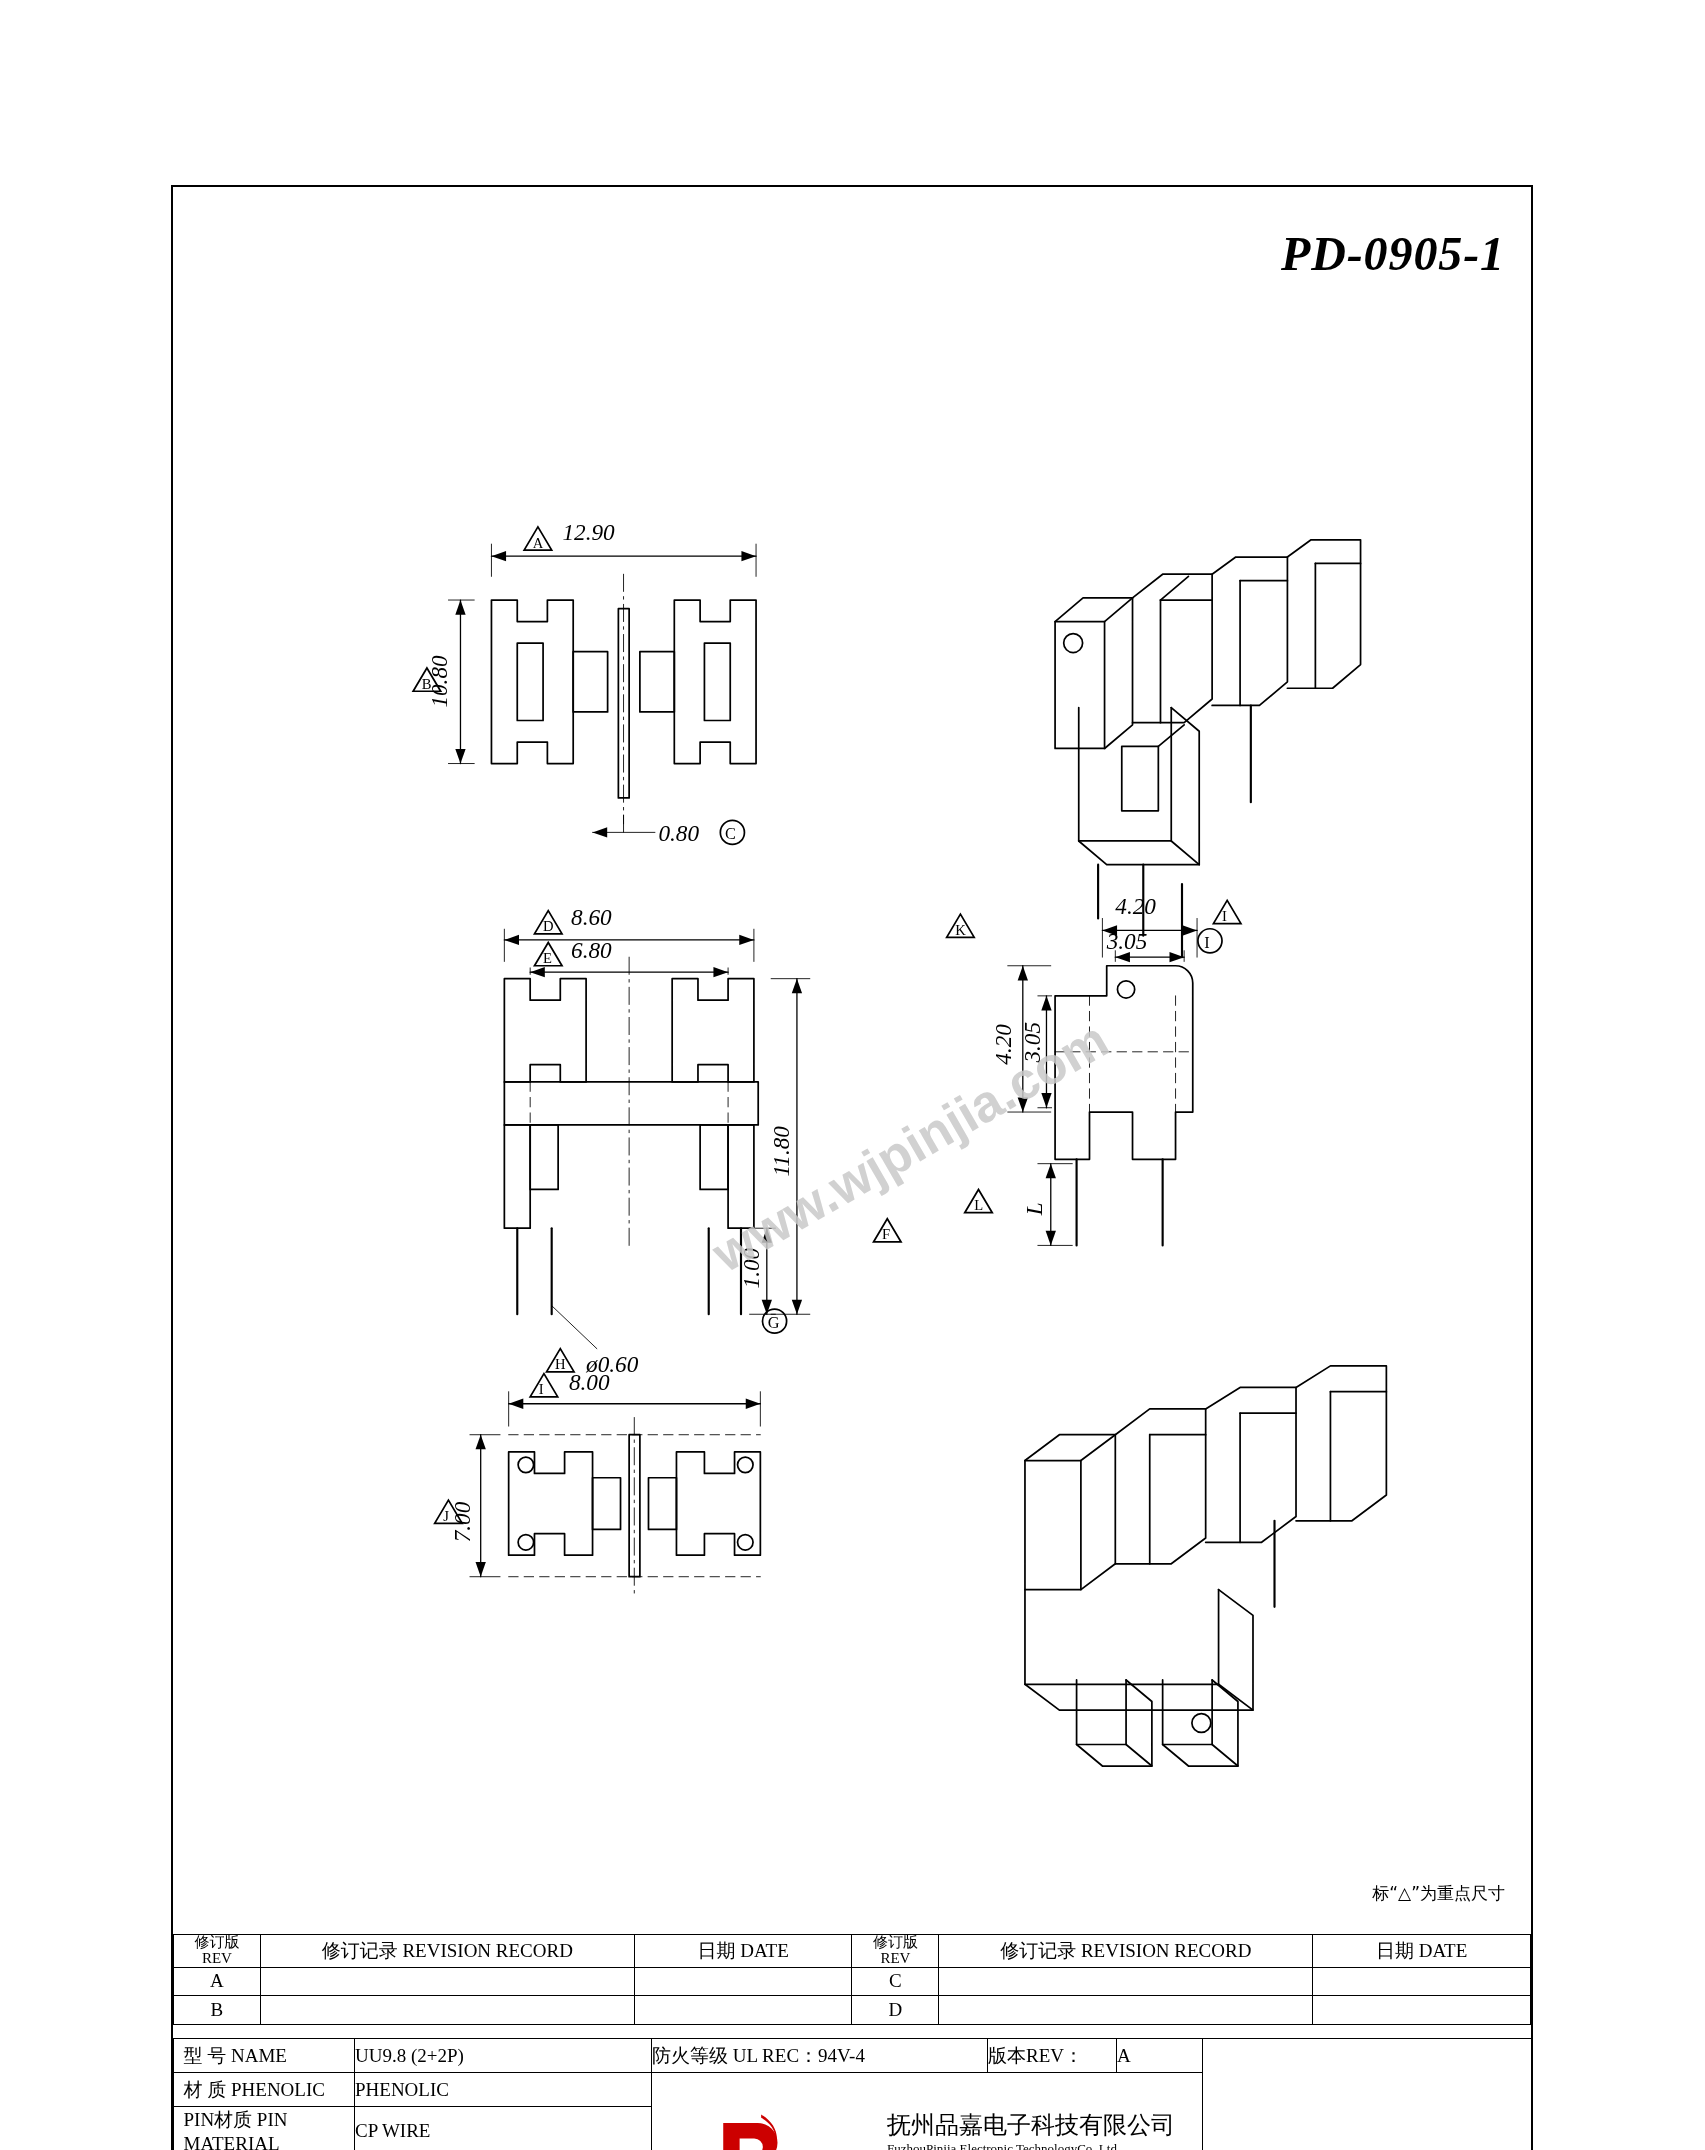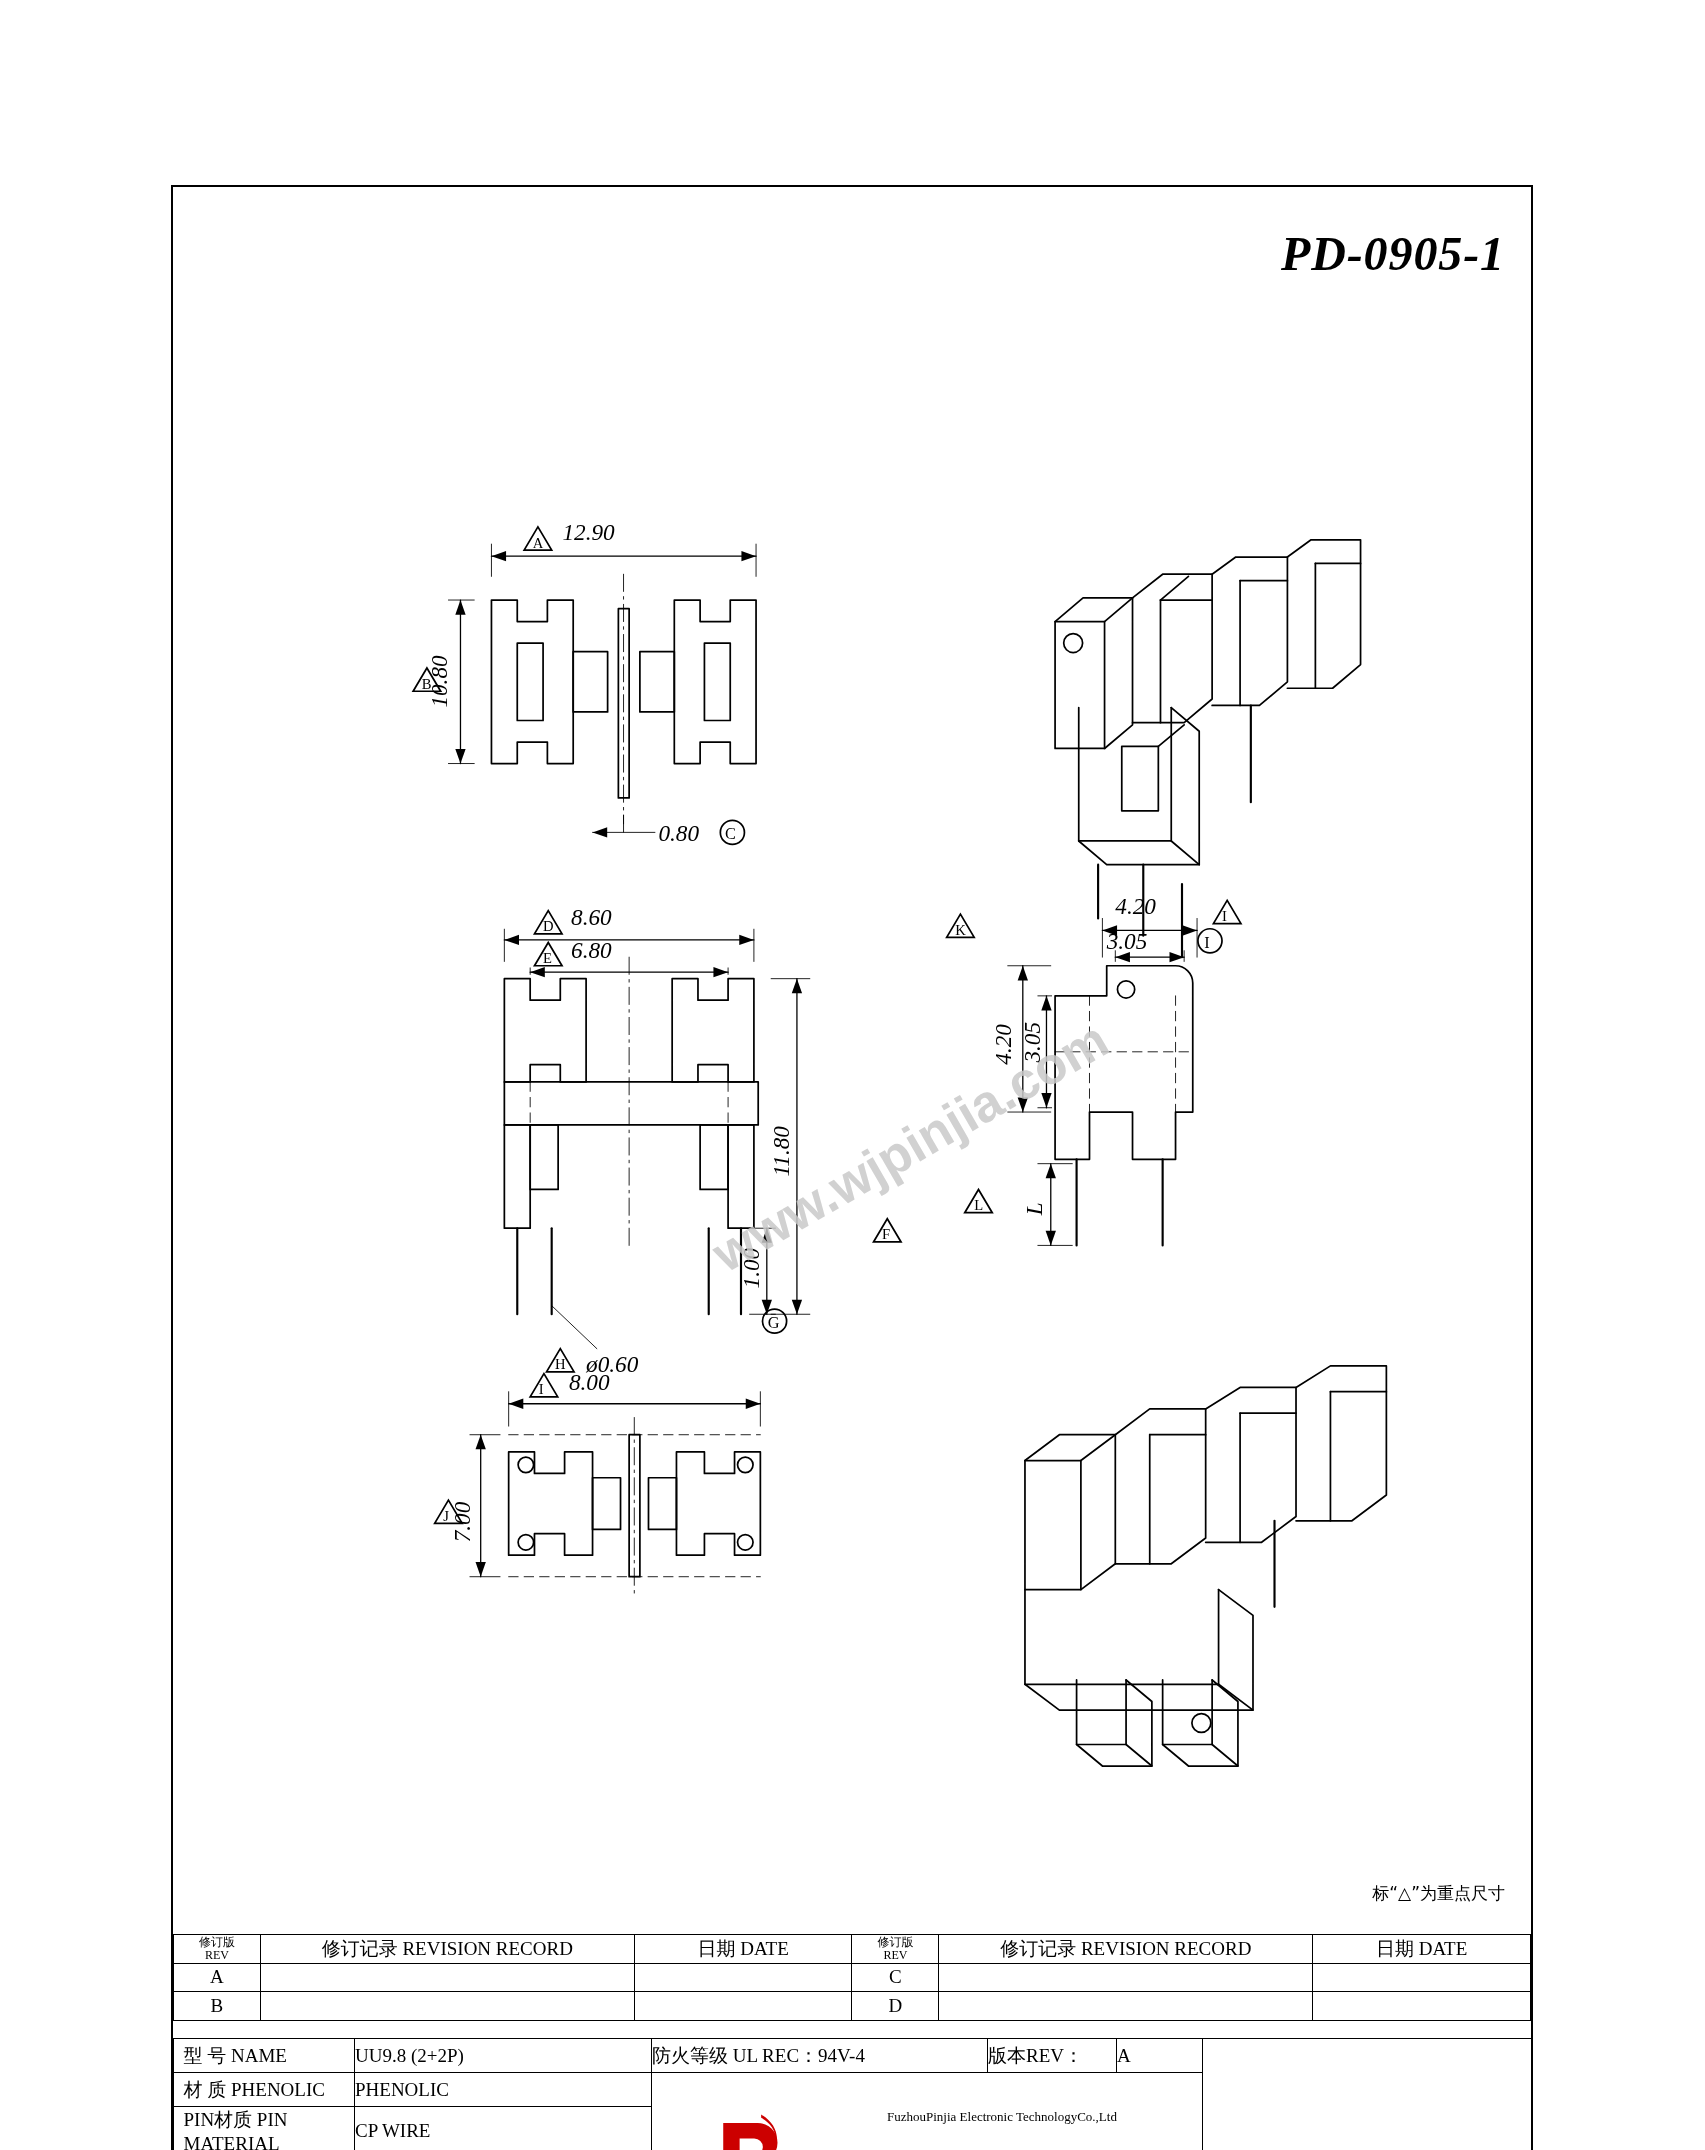--- a/index.html
+++ b/index.html
@@ -11,21 +11,21 @@
   
   .draw{position:absolute;left:0;top:0;width:1358px;height:1721px;}
   svg{display:block;}
   .wm{position:absolute;left:529px;top:1045px;width:710px;height:241px;transform:rotate(-30deg);transform-origin:0 0;color:#c9c9c9;font-size:52px;font-weight:bold;font-family:"Liberation Sans",sans-serif;white-space:nowrap;opacity:.85;}
   
   .tbl{position:absolute;border-collapse:collapse;table-layout:fixed;}
   .tbl td{border:1.3px solid #000;font-size:19px;padding:0 4.3px;text-align:center;vertical-align:middle;font-family:"Liberation Serif",serif;}
   .rev-table{left:0;top:1747px;width:1358px;}
   .rev-table td{height:27.5px;}
   .cn{font-family:"DejaVu Sans",sans-serif;}
-  .small{font-size:12px;line-height:1.05;}
+  .small{font-size:15px;line-height:1.05;}
   .info-table{left:0;top:1851px;width:1358px;}
   .info-table td{height:33px;text-align:left;padding-left:9.5px;}
   .ctr{text-align:center;padding-left:0 !important;}
   .big{font-size:22.4px;}
   .logo-cell{position:relative;}
   .company{position:absolute;left:714px;top:1922px;width:645px;height:142px;}
   .co-line1{font-size:24px;font-family:"DejaVu Sans",sans-serif;}
   .co-line2{font-size:13px;font-family:"Liberation Serif",serif;}
   .logo-box{position:absolute;left:477px;top:1923px;width:224px;height:138px;}
 </style>
@@ -393,19 +393,20 @@
       <svg width="224" height="138" viewBox="0 0 520 320">
         <g transform="translate(130,10)">
           <path d="M40,20 L120,20 A46,46 0 0 1 120,112 L78,112 L78,170 L40,170 Z" fill="#cc0000"></path>
           <path d="M78,56 L112,56 A20,20 0 0 1 112,96 L78,96 Z" fill="#ffffff"></path>
           <path d="M128,0 C166,22 176,62 150,92 C172,56 160,26 128,8 Z" fill="#cc0000"></path>
         </g>
       </svg>
     </div>
 
     <div class="company">
+      <div class="co-line1">抚州品嘉电子科技有限公司</div>
       <div class="co-line2">FuzhouPinjia Electronic TechnologyCo.,Ltd</div>
 
     </div>
 
   </div>
 </div>
 
 
 </body></html>

